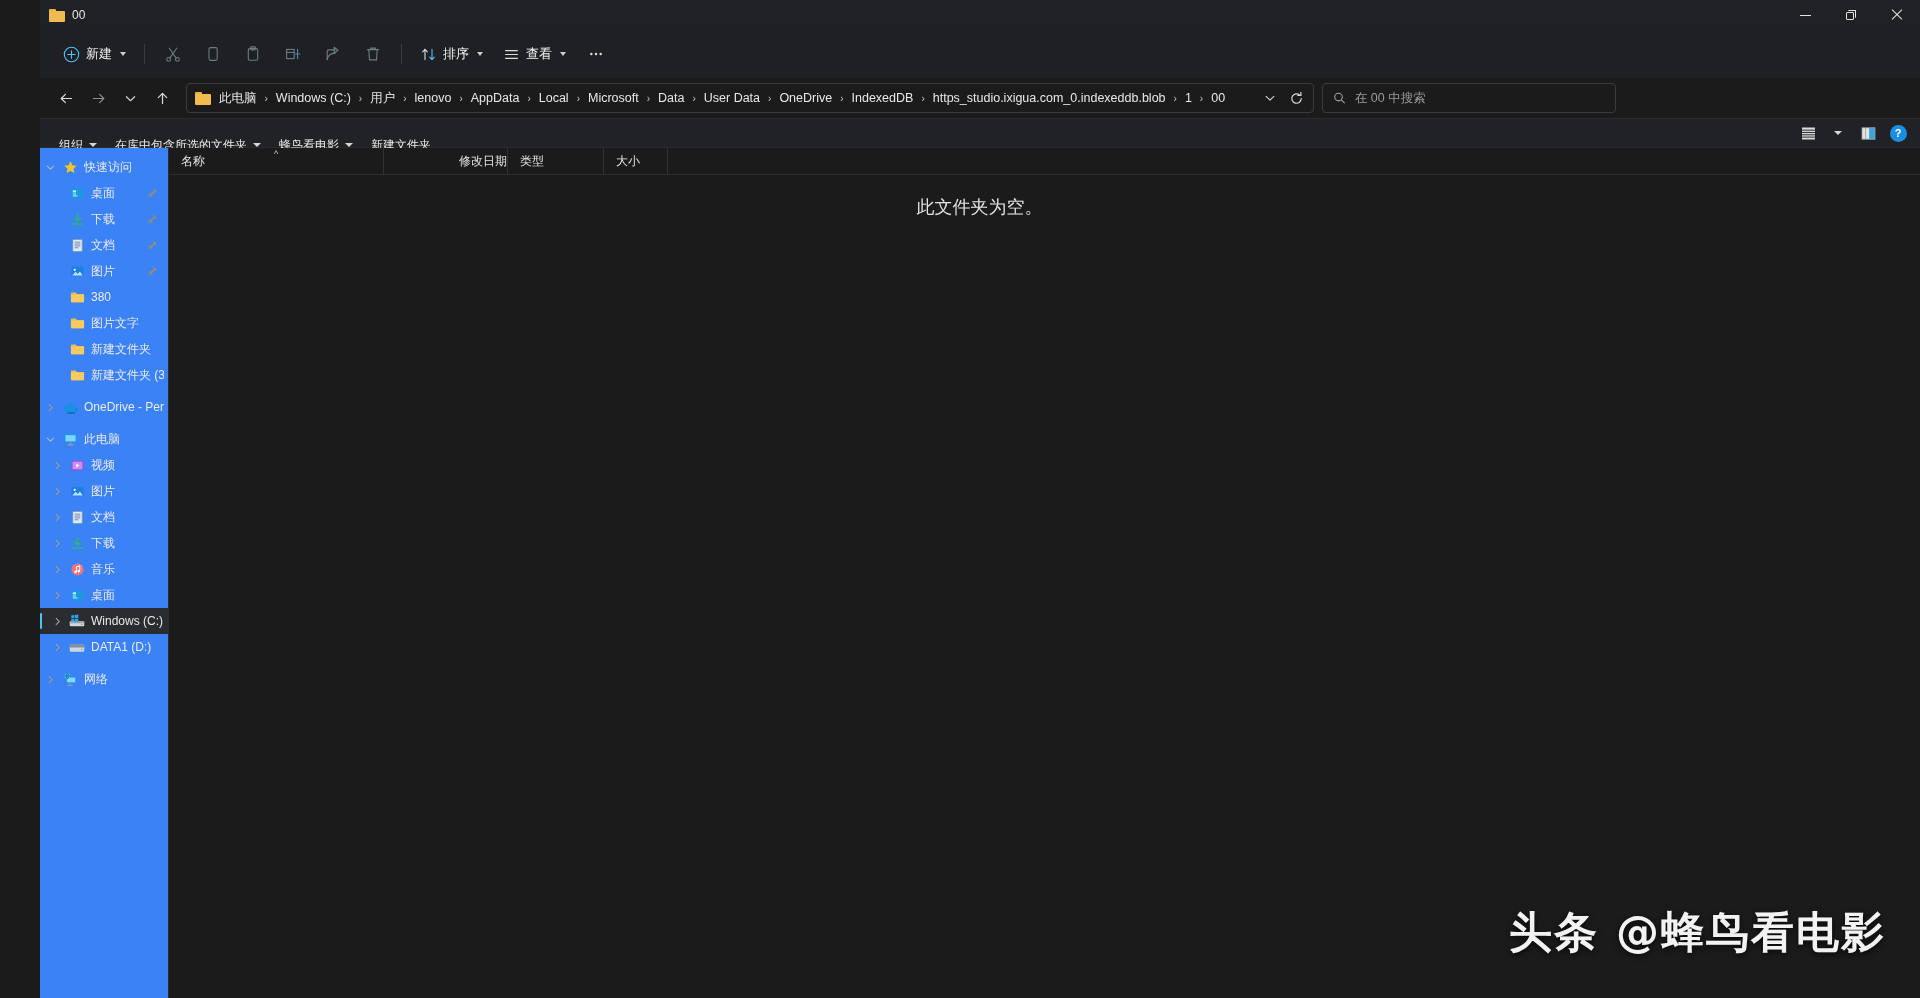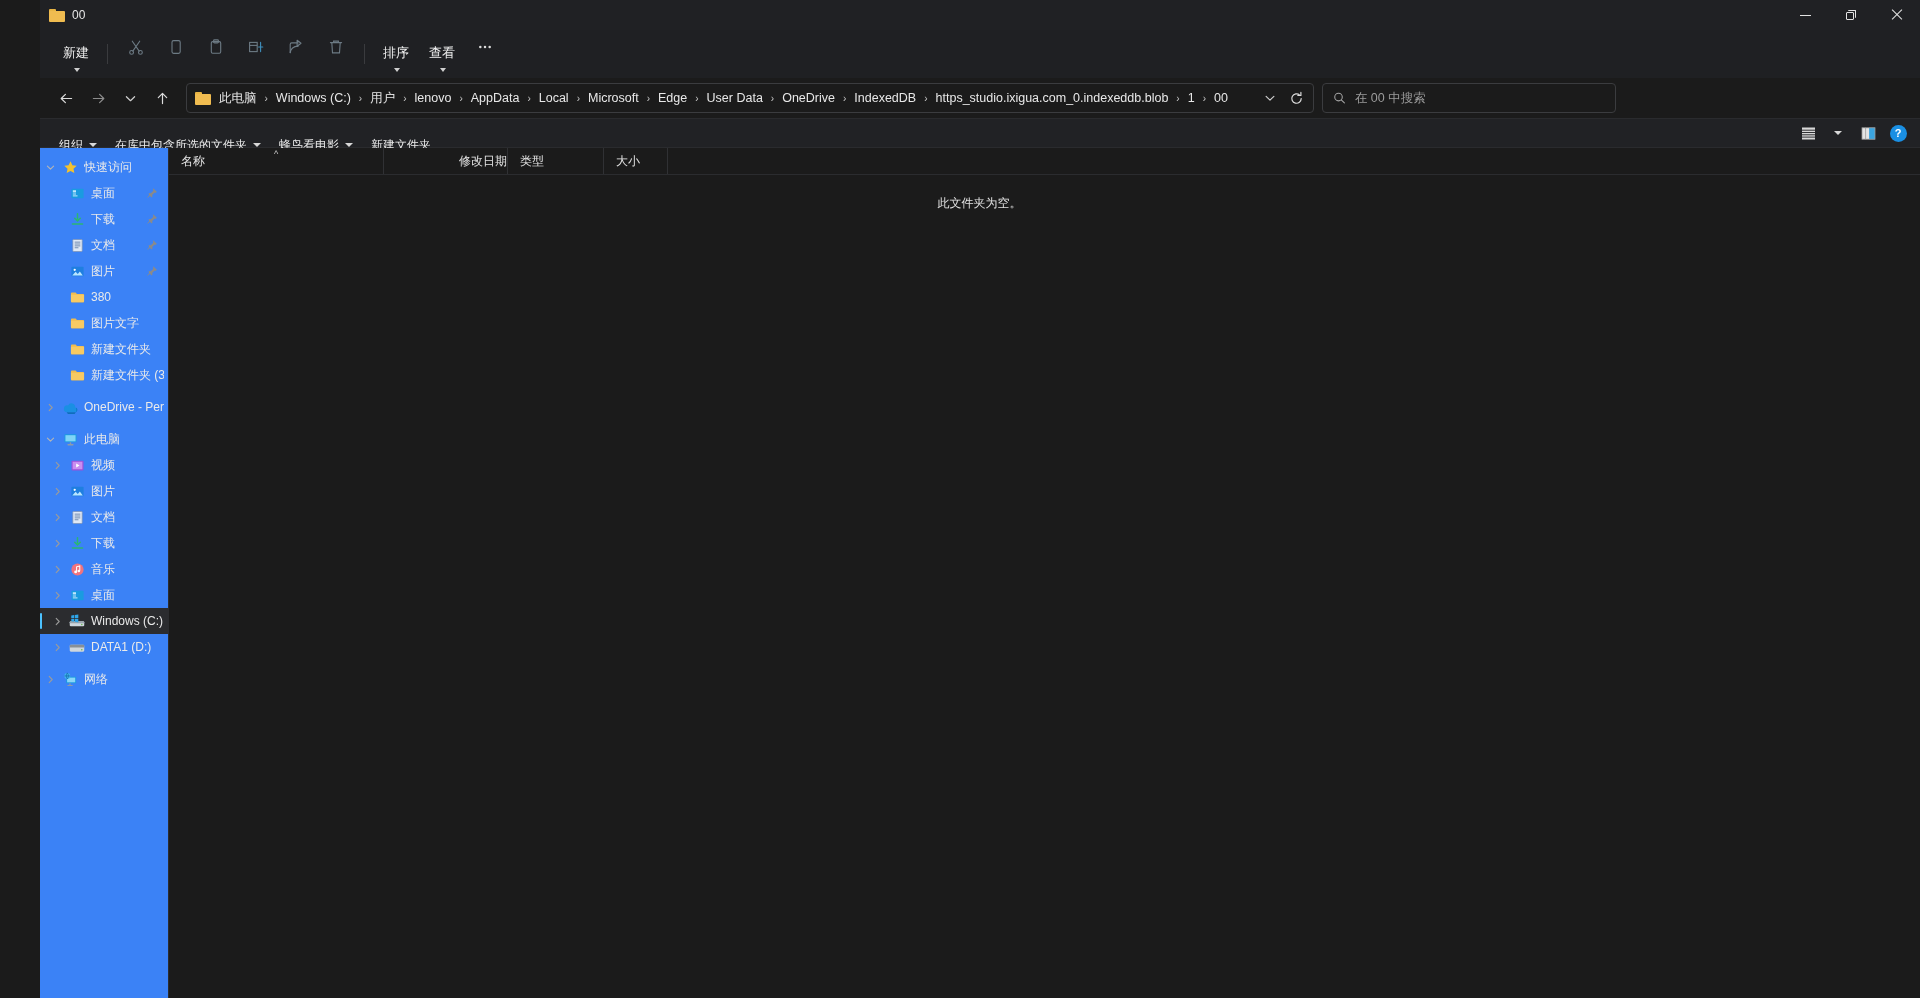--- a/index.html
+++ b/index.html
@@ -61,21 +61,20 @@
     height: 48px; min-height: 48px;
     background: #1f2023;
     display: flex; align-items: center;
     padding-left: 13px;
     gap: 0;
   }
   .tb-item {
     height: 32px; display: flex; align-items: center; gap: 6px;
     padding: 0 10px; border-radius: 4px; color: #e8e8e8; font-size: 13px;
     cursor: default;
-    flex-direction: column;
   }
   .tb-item.icononly { padding: 0 11px; }
   .tb-sep { width: 1px; height: 20px; background: #3a3b3e; margin: 0 8px; }
   .chev {
     width: 0; height: 0; border-left: 3.5px solid transparent; border-right: 3.5px solid transparent;
     border-top: 4px solid #cfcfcf; margin-left: 2px; display: inline-block;
   }
   .sv { display: block; }
   .label-cn { font-size: 13px; color: #f2f2f2; }
 
@@ -187,21 +186,21 @@
   .col .sortcaret {
     position: absolute; left: 50%; top: 2px; transform: translateX(-50%);
     color: #c8c8c8; font-size: 9px; line-height: 1;
   }
   .col-name { width: 215px; }
   .col-date { width: 124px; justify-content: flex-end; }
   .col-type { width: 96px; }
   .col-size { width: 64px; }
   .emptymsg {
     flex: 1; display: flex; justify-content: center; padding-top: 20px;
-    font-size: 12px; color: #e2e2e2;
+    font-size: 18px; color: #e2e2e2;
   }
   .emptymsg span { margin-left: -130px; }
 
   
   .watermark {
     position: absolute; right: 34px; bottom: 36px;
     font-size: 43px; font-weight: bold; color: #f2f2f2;
     letter-spacing: 2px; white-space: nowrap;
     text-shadow: 0 2px 6px rgba(0,0,0,.75);
     font-family: "DejaVu Sans", "Liberation Sans", sans-serif;
@@ -360,21 +359,21 @@
           <span class="crumb">用户</span>
           <span class="crumb-sep">›</span>
           <span class="crumb">lenovo</span>
           <span class="crumb-sep">›</span>
           <span class="crumb">AppData</span>
           <span class="crumb-sep">›</span>
           <span class="crumb">Local</span>
           <span class="crumb-sep">›</span>
           <span class="crumb">Microsoft</span>
           <span class="crumb-sep">›</span>
-          <span class="crumb">Edge</span>
+          <span class="crumb">Data</span>
           <span class="crumb-sep">›</span>
           <span class="crumb">User Data</span>
           <span class="crumb-sep">›</span>
           <span class="crumb">OneDrive</span>
           <span class="crumb-sep">›</span>
           <span class="crumb">IndexedDB</span>
           <span class="crumb-sep">›</span>
           <span class="crumb">https_studio.ixigua.com_0.indexeddb.blob</span>
           <span class="crumb-sep">›</span>
           <span class="crumb">1</span>
@@ -757,15 +756,16 @@
         </div>
         <div class="col col-size">
           <span>大小</span>
         </div>
       </div>
       <div class="emptymsg">
         <span>此文件夹为空。</span>
       </div>
     </div>
 
+    <div class="watermark">头条 @蜂鸟看电影</div>
   </div>
 
 </div>
 
 </body></html>

